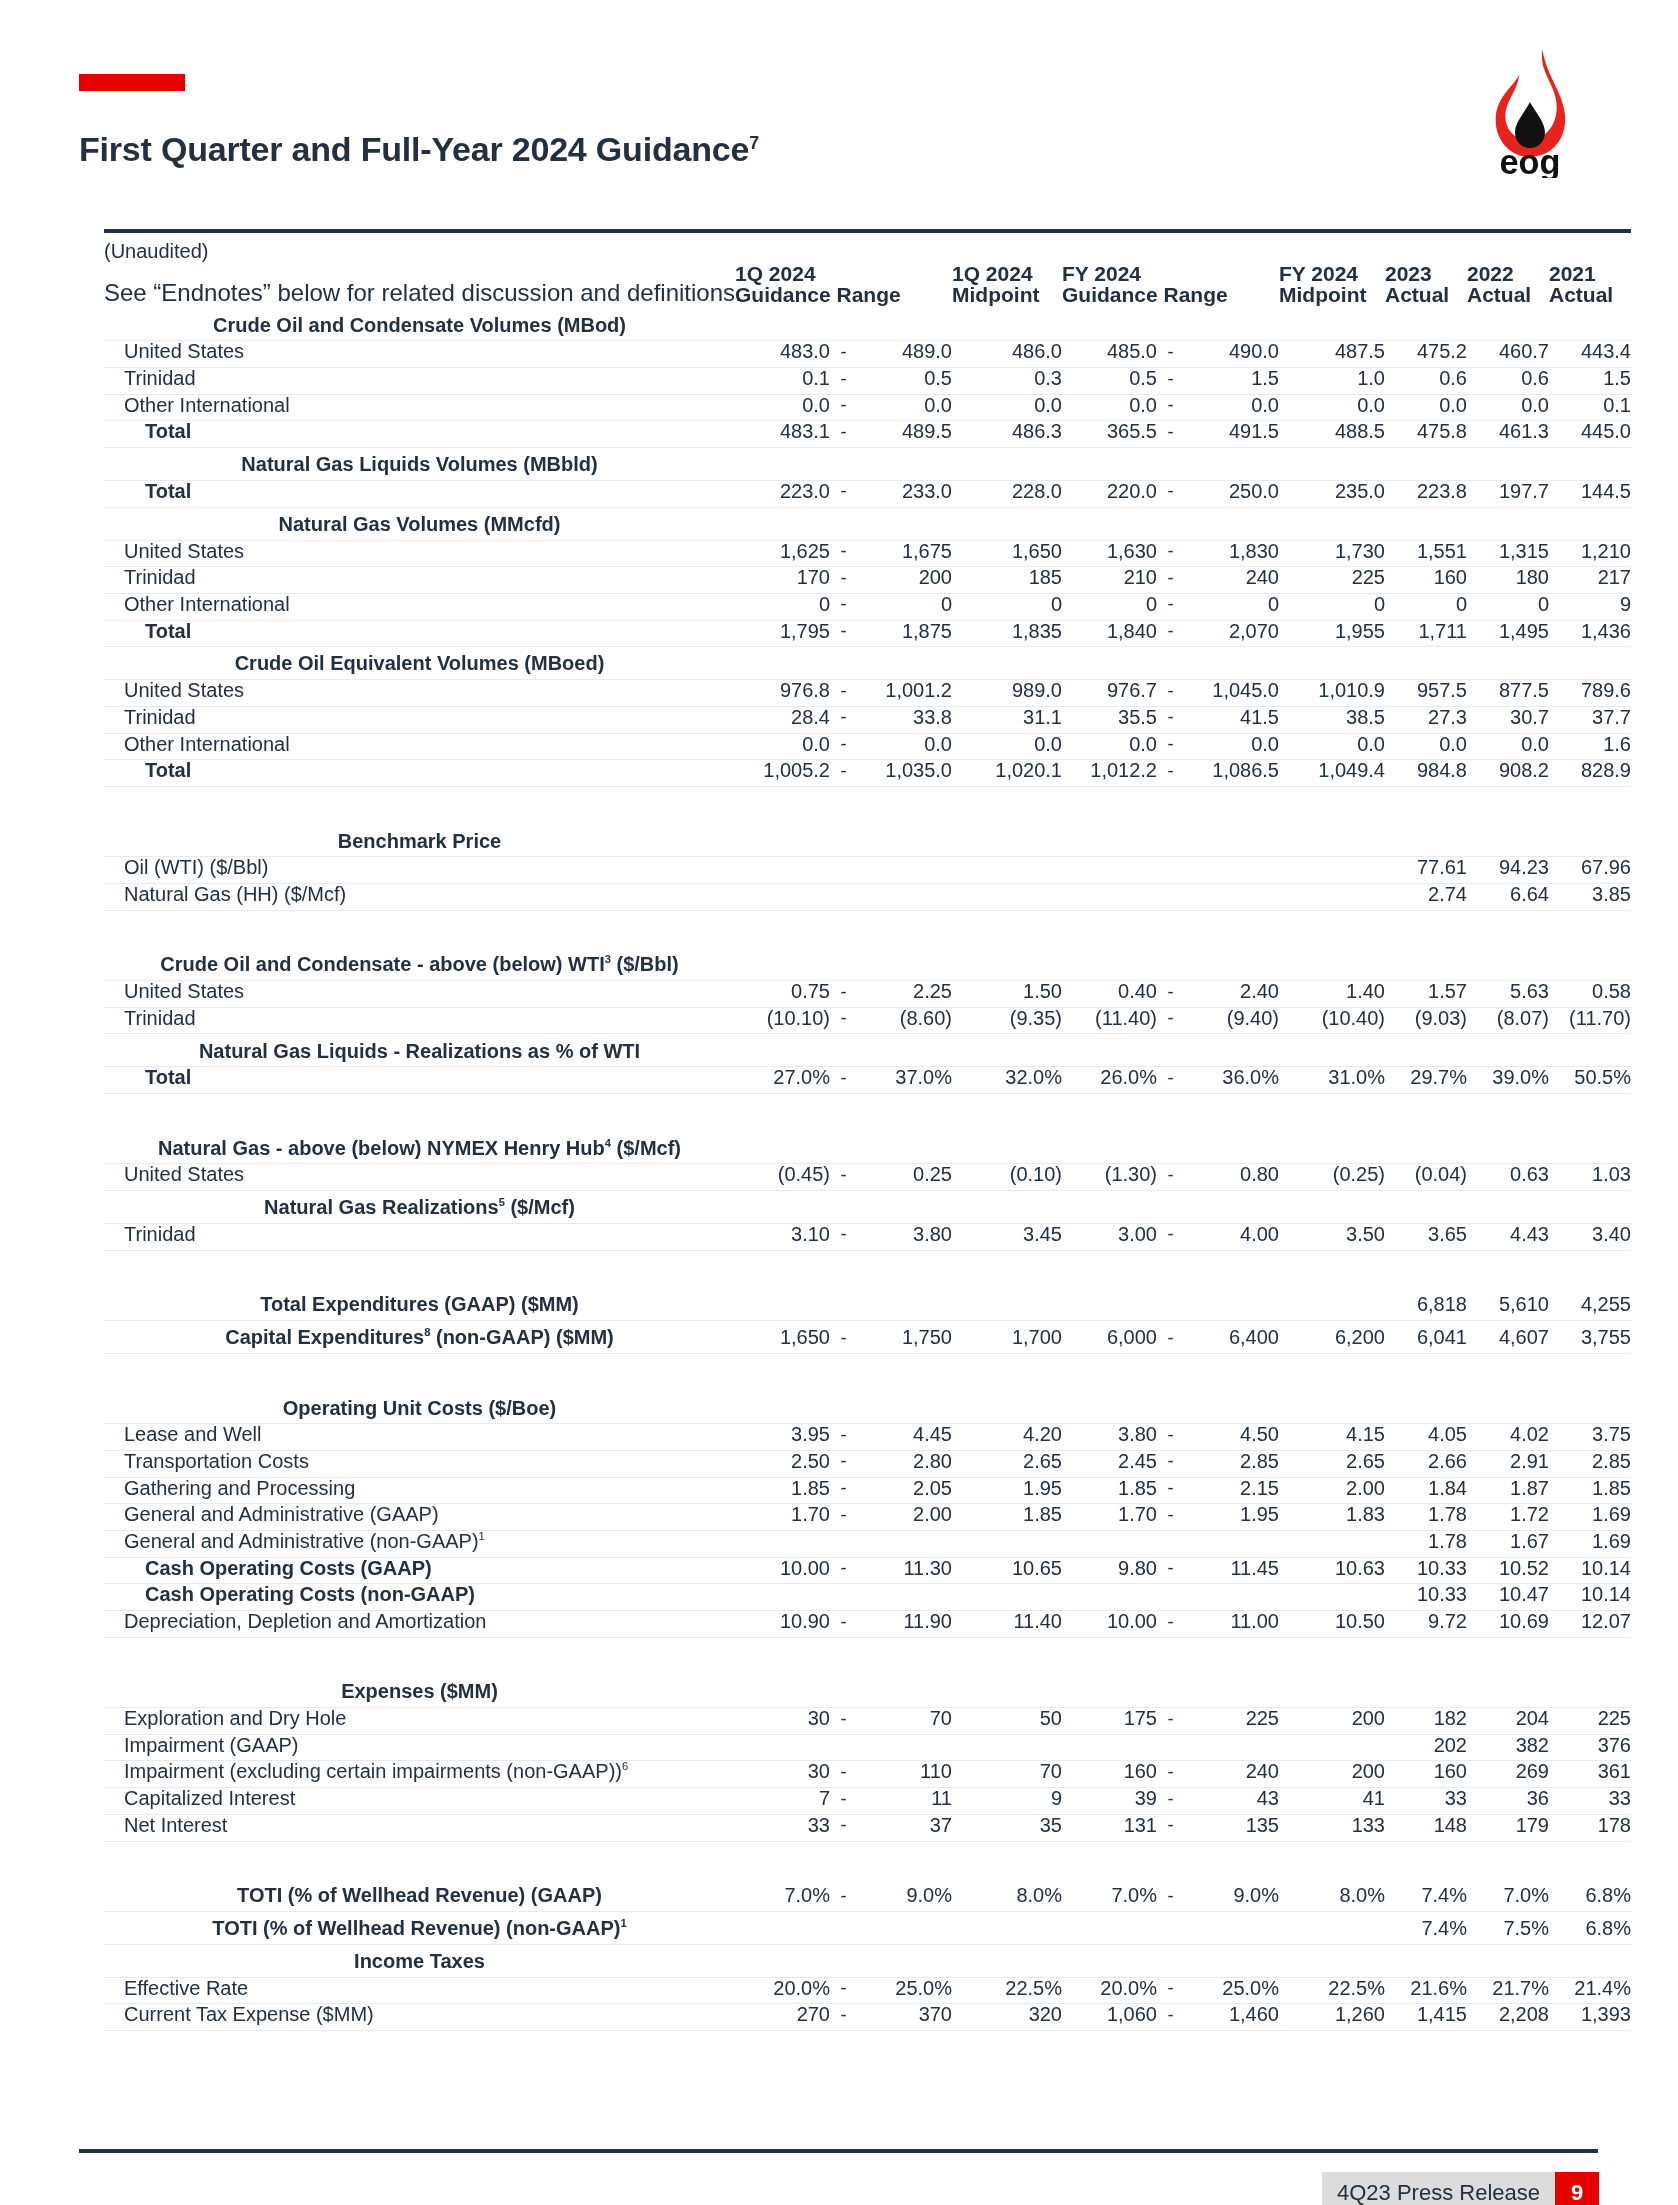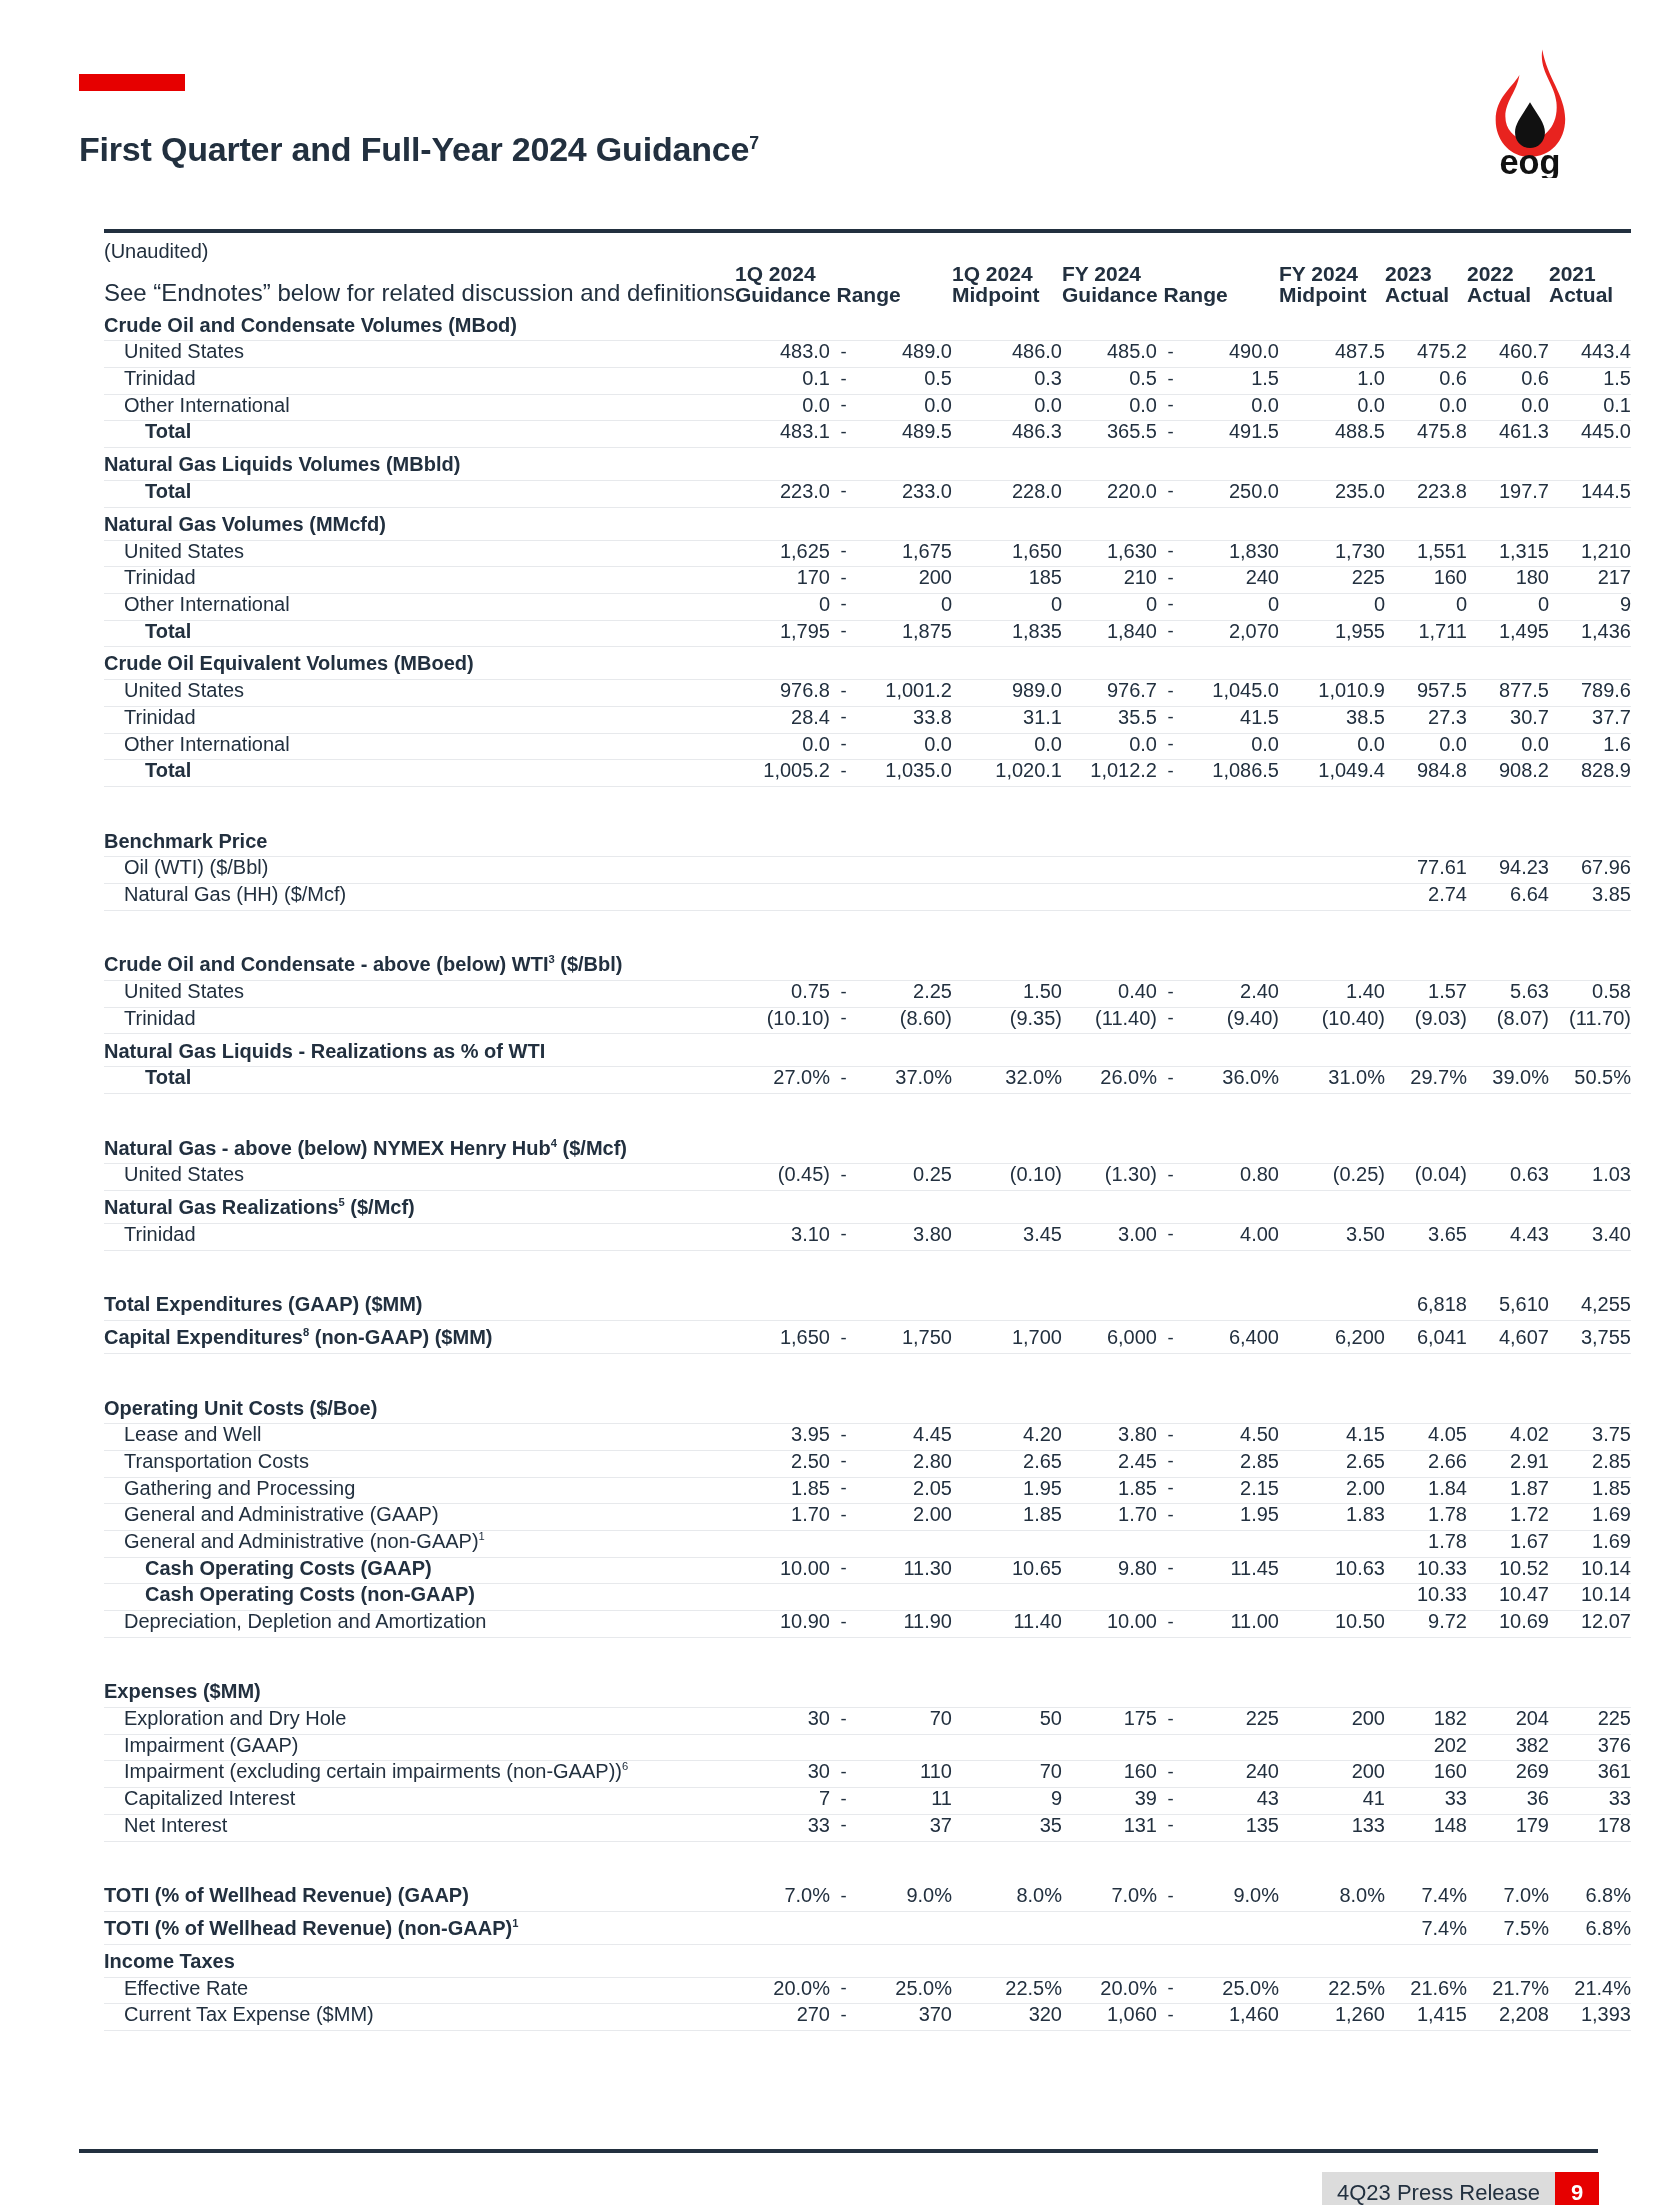--- a/index.html
+++ b/index.html
@@ -74,21 +74,21 @@
 
   .hdr-cell {
     font-weight:bold; font-size:21px;
     line-height:1.18; vertical-align:bottom; white-space:nowrap;
     padding-bottom:3.5px !important;
   }
   .hdr-cell .l2 { display:block; }
   .unaudited { font-size:20px; padding-top:6.2px !important; padding-bottom:1.8px !important;}
   .endnote  { font-size:24px; padding-bottom:3.5px !important;}
 
-  .section { font-weight:bold; white-space:nowrap; }
+  .section { font-weight:bold; white-space:nowrap;text-align:center; }
   .section-row td { padding-top:6.2px !important; padding-bottom:5.7px !important; }
   .ind1 { padding-left:20px !important; }
   .ind2 { padding-left:41px !important;font-weight:bold; }
   .spacer td { height:38px; border:none; padding:0 !important; }
   sup { font-size:0.56em; vertical-align: super; }
 
   
   .botrule {
     position:absolute; left:79px; top:2149px;
     width:1519px; height:4px; background:#22303f;

